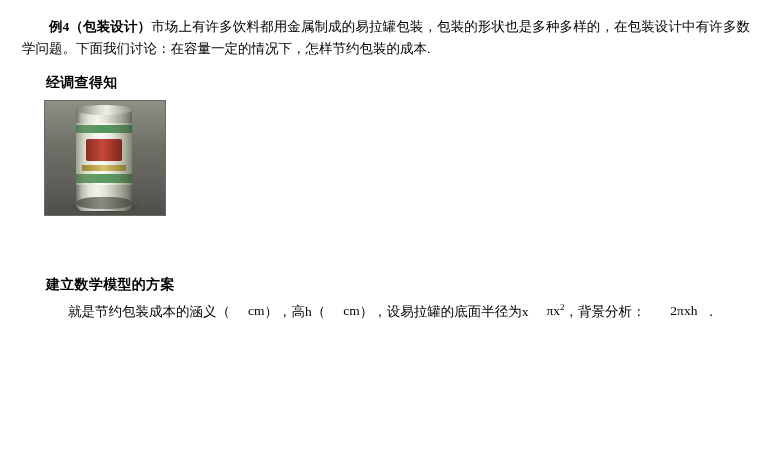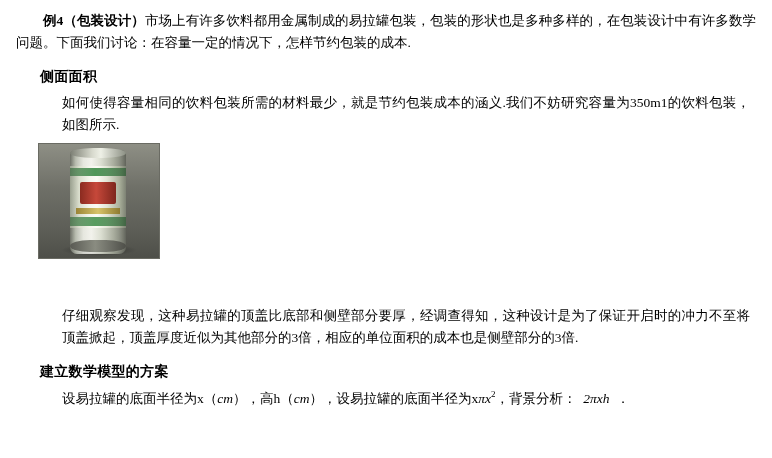--- a/index.html
+++ b/index.html
@@ -11,21 +11,21 @@
     width: 772px;
     height: 458px;
     overflow: hidden;
     font-family: "Liberation Serif", serif;
     color: #000000;
   }
   .page {
     position: relative;
     width: 772px;
     height: 458px;
-    padding: 0;
+    padding: 6px;
     box-sizing: border-box;
   }
   .para {
     font-size: 13.5px;
     line-height: 1.62;
     text-align: justify;
     margin: 0;
   }
   .intro {
     padding: 10px 16px 0 16px;
@@ -132,65 +132,63 @@
   .can-shadow {
     position: absolute;
     left: 22px;
     top: 100px;
     width: 76px;
     height: 12px;
     background: radial-gradient(ellipse at center, rgba(0,0,0,0.45), rgba(0,0,0,0) 70%);
   }
   .math-var {
     font-family: "Liberation Serif", serif;
-    font-style: italic;
+    margin-left: 18px;
   }
   .sup {
     font-size: 9px;
     vertical-align: super;
   }
   .gap-after-image {
     height: 46px;
   }
 </style>
 </head>
 <body>
 
 <div class="page">
 
   <div class="intro">
     <p class="para first-line">
       <span class="bold-lead">例4（包装设计）</span><span>市场上有许多饮料都用金属制成的易拉罐包装，包装的形状也是多种多样的，在包装设计中有许多数学问题。下面我们讨论：在容量一定的情况下，怎样节约包装的成本.</span>
     </p>
   </div>
 
-  <div class="section-head">侧面面积</div>
+  <div class="section-head">经调查得知</div>
 
-  <div class="body-para">如何使得容量相同的饮料包装所需的材料最少，就是节约包装成本的涵义.我们不妨研究容量为350m1的饮料包装，如图所示.</div>
 
   <div class="can-wrap">
     <div class="can">
       <div class="can-bg"></div>
       <div class="can-shadow"></div>
       <div class="can-body"></div>
       <div class="can-label">
         <div class="label-green-top"></div>
         <div class="label-red"></div>
         <div class="label-gold"></div>
         <div class="label-green-bot"></div>
       </div>
       <div class="can-top"></div>
       <div class="can-bottom"></div>
     </div>
   </div>
 
   <div class="gap-after-image"></div>
 
-  <div class="body-para">仔细观察发现，这种易拉罐的顶盖比底部和侧壁部分要厚，经调查得知，这种设计是为了保证开启时的冲力不至将顶盖掀起，顶盖厚度近似为其他部分的3倍，相应的单位面积的成本也是侧壁部分的3倍.</div>
 
   <div class="section-head">建立数学模型的方案</div>
 
 
   <div class="body-para" style="margin-top:6px;">
-    <span>设易拉罐的底面半径为x（</span><span class="math-var">cm</span><span>），高h（</span><span class="math-var">cm</span><span>），设易拉罐的底面半径为x</span><span class="math-var">πx</span><span class="sup">2</span><span>，背景分析：</span>&nbsp;&nbsp;<span class="math-var">2πxh</span>&nbsp;&nbsp;<span>．</span>
+    <span>就是节约包装成本的涵义（</span><span class="math-var">cm</span><span>），高h（</span><span class="math-var">cm</span><span>），设易拉罐的底面半径为x</span><span class="math-var">πx</span><span class="sup">2</span><span>，背景分析：</span>&nbsp;&nbsp;<span class="math-var">2πxh</span>&nbsp;&nbsp;<span>．</span>
   </div>
 
 </div>
 
 </body></html>

